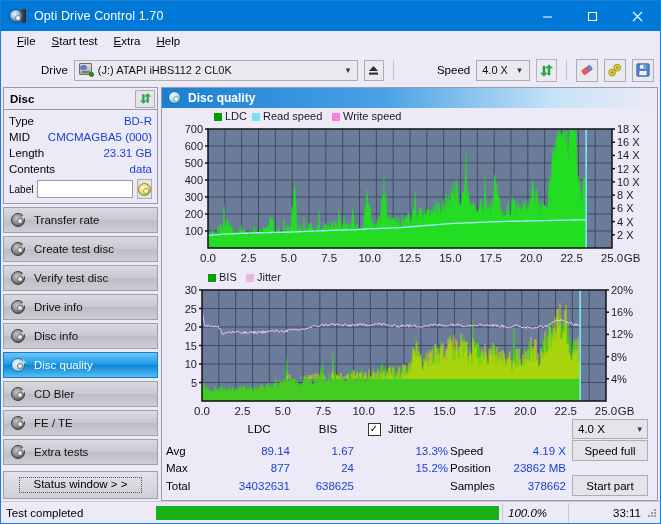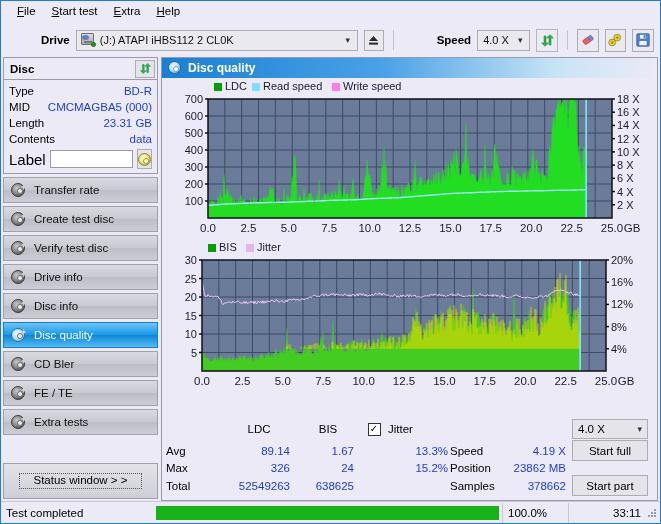--- a/index.html
+++ b/index.html
@@ -54,21 +54,21 @@
   .menuitem {
     font-size: 11.5px; color: #000; padding: 3px 8px 3px 8px; line-height: 1;
   }
   .menuitem u { text-decoration: underline; }
 
   
   .toolbar {
     flex: 0 0 34px; height: 34px; display: flex; align-items: center;
     background: #eceaf6; padding: 0 6px; gap: 6px;
   }
-  .lbl { font-size: 11.5px; font-weight: bold; color: #000; padding-left: 34px; }
+  .lbl { font-size: 11.5px; font-weight: normal; color: #000; padding-left: 34px; }
   .combo {
     height: 21px; background: #e9e9ef; border: 1px solid #adadad;
     display: flex; align-items: center; font-size: 11px; color: #111;
     position: relative; padding: 0 0 0 3px;
   }
   .combo .arrow { margin-left: auto; width: 18px; text-align:center; color:#333; font-size:9px;}
   .drive-combo { width: 300px; }
   .drive-combo .dicon {
     width: 16px; height: 14px; margin-right: 4px; position: relative; flex: 0 0 16px;
   }
@@ -109,21 +109,21 @@
   .disc-head .t { font-size: 11.5px; font-weight: bold; }
   .disc-head .btn {
     margin-left:auto; margin-right:2px; width: 20px; height: 18px;
     border:1px solid #adadad; background:#e4e4ea; display:flex;align-items:center;justify-content:center;
   }
   .disc-rows { padding: 3px 5px 4px 5px; }
   .drow { display:flex; align-items:center; height: 16px; font-size: 11.5px; }
   .drow .k { color:#000; }
   .drow .v { margin-left:auto; color:#1b3fd4; }
   .label-row { display:flex; align-items:center; margin-top:2px; gap:4px;}
-  .label-row .k { font-size: 15px; }
+  .label-row .k { font-size: 10px; }
   .lbl-input {
     flex:1 1 auto; height: 18px; border:1px solid #9a9aa8; background:#fff;
     font-family:"Liberation Sans",sans-serif; font-size:11px; padding:0 3px; min-width:0;
   }
   .lbl-btn { width:20px; height:20px; border:1px solid #adadad; background:#e4e4ea;
     display:flex;align-items:center;justify-content:center;}
   .cdglyph{ width:13px;height:13px;border-radius:50%;
     background: radial-gradient(circle at 42% 38%, #fdfde4 0%, #efe98a 40%, #cfc64a 70%, #a79c2b 100%);
     border:1px solid #8f8524; position:relative;}
   .cdglyph::after{content:"";position:absolute;left:4.3px;top:4.3px;width:4px;height:4px;border-radius:50%;background:#f4f4e8;border:1px solid #a79c2b;}
@@ -204,30 +204,55 @@
   
   .statusbar{
     flex:0 0 22px; height:22px; display:flex; align-items:center;
     border-top:1px solid #c8c8d0; background:#eceaf6; font-size:11.5px;
   }
   .sb-cell{ height:20px; display:flex;align-items:center; padding:0 5px; }
   .sb-msg{ width:152px; flex:0 0 152px; }
   .sb-prog{ flex:1 1 auto; position:relative; padding:0 3px; }
   .progtrack{ height:14px; width:100%; background:#eceaf6; position:relative;}
   .progfill{ height:14px; background:#18b218; width:100%; }
-  .sb-pct{ width:66px; flex:0 0 66px; border-left:1px solid #c8c8d0;}
+  .sb-pct{ width:66px; flex:0 0 66px; border-left:1px solid #c8c8d0;font-style:italic;}
   .sb-time{ width:78px; flex:0 0 78px; border-left:1px solid #c8c8d0; justify-content:flex-end;}
   .grip{ width:12px;height:12px;margin-right:2px; position:relative;}
   .grip i{position:absolute;width:2px;height:2px;background:#9a9aa8;}
 </style>
 </head>
 <body>
 
 <div id="app">
 
+  <div class="titlebar">
+    <div class="tb-icon">
+      <div class="casing"></div>
+        <div class="disc"></div>
+    </div>
+    <div class="title">Opti Drive Control 1.70</div>
+    <div class="winbtns">
+      <div class="winbtn">
+        <svg width="11" height="11" viewBox="0 0 11 11">
+            <line x1="1" y1="6" x2="10" y2="6" stroke="#fff" stroke-width="1"></line>
+          </svg>
+      </div>
+      <div class="winbtn">
+        <svg width="11" height="11" viewBox="0 0 11 11">
+            <rect x="1.5" y="1.5" width="8" height="8" fill="none" stroke="#fff" stroke-width="1"></rect>
+          </svg>
+      </div>
+      <div class="winbtn close">
+        <svg width="11" height="11" viewBox="0 0 11 11">
+            <line x1="1" y1="1" x2="10" y2="10" stroke="#fff" stroke-width="1.1"></line>
+            <line x1="10" y1="1" x2="1" y2="10" stroke="#fff" stroke-width="1.1"></line>
+          </svg>
+      </div>
+    </div>
+  </div>
 
   <div class="menubar">
     <div class="menuitem"><u>F</u><span>ile</span></div>
     <div class="menuitem"><u>S</u><span>tart test</span></div>
     <div class="menuitem"><u>E</u><span>xtra</span></div>
     <div class="menuitem"><u>H</u><span>elp</span></div>
   </div>
 
   <div class="toolbar">
     <div class="lbl">Drive</div>
@@ -594,35 +619,35 @@
 
           <div class="k">Avg</div>
           <div class="v">89.14</div>
           <div class="v">1.67</div>
           <div></div>
           <div class="vc">13.3%</div>
           <div class="k">Speed</div>
           <div class="v">4.19 X</div>
           <div class="btnbox">
             <div class="sbtn">
-              <span>Start full</span>
+              <span>Speed full</span>
             </div>
           </div>
 
           <div class="k">Max</div>
-          <div class="v">326</div>
+          <div class="v">877</div>
           <div class="v">24</div>
           <div></div>
           <div class="vc">15.2%</div>
           <div class="k">Position</div>
           <div class="v">23862 MB</div>
           <div></div>
 
           <div class="k">Total</div>
-          <div class="v">52549263</div>
+          <div class="v">34032631</div>
           <div class="v">638625</div>
           <div></div>
           <div class="vc"></div>
           <div class="k">Samples</div>
           <div class="v">378662</div>
           <div class="btnbox">
             <div class="sbtn">
               <span>Start part</span>
             </div>
           </div>

